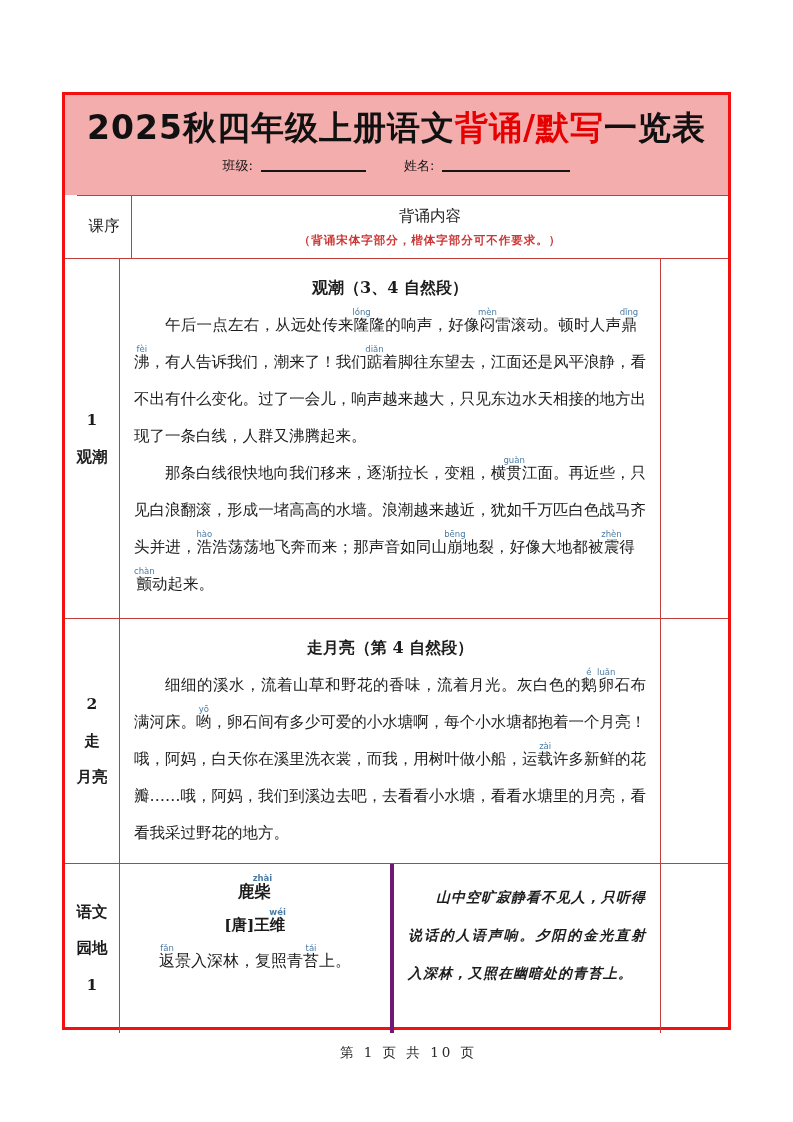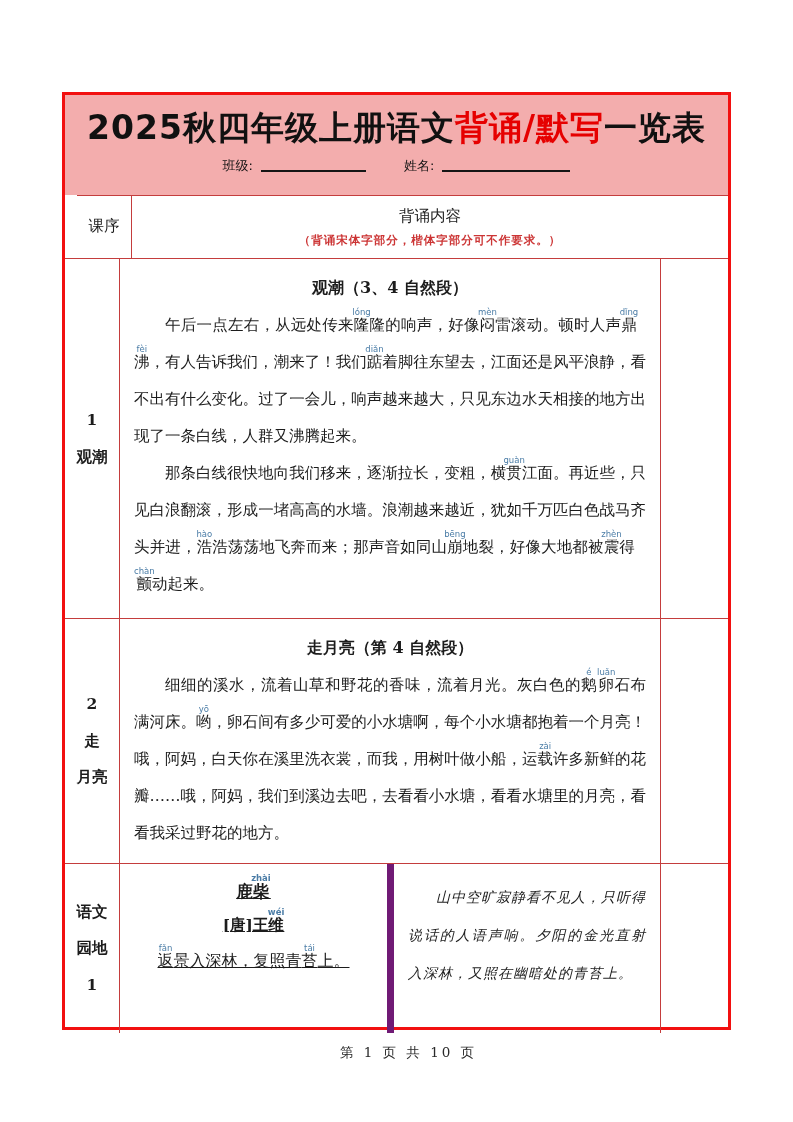--- a/index.html
+++ b/index.html
@@ -49,26 +49,26 @@
   .r2{height:245px;}
   .r3{height:170px;}
   
   .content{padding:14px 14px 0 14px;}
   .sec-title{text-align:center;font-weight:bold;font-size:16px;line-height:30px;margin-bottom:4px;}
   .content p{margin:0;text-indent:2em;text-align:justify;font-size:15.5px;line-height:37px;}
   ruby{ruby-align:center;}
   rt{font-size:8.5px;color:#4a7ca6;font-family:"DejaVu Sans","Liberation Sans",sans-serif;letter-spacing:0;}
   
   .r3 .c2{display:flex;}
-  .poem-cell{width:274px;box-sizing:border-box;border-right:7px solid #701a75;
-             text-align:center;padding-top:10px;text-decoration:underline;}
+  .poem-cell{width:274px;box-sizing:border-box;border-right:4px solid #701a75;
+             text-align:center;padding-top:10px;}
   .poem-title{font-weight:bold;font-size:16.5px;line-height:32px;}
   .poem-author{font-weight:bold;font-size:15.5px;line-height:34px;}
   .poem-line{font-size:16px;line-height:38px;}
-  .explain-cell{flex:1;box-sizing:border-box;padding:14px 14px 0 14px;}
+  .explain-cell{flex:1;box-sizing:border-box;padding:14px 14px 0 14px;font-weight:bold;}
   .explain-cell p{margin:0;text-indent:2em;text-align:justify;
                   font-style:italic;font-size:14px;line-height:38px;letter-spacing:1px;}
   
   .footer{
     position:absolute;left:0;right:0;top:1044px;text-align:center;
     font-size:13.5px;letter-spacing:3px;color:#2a2a2a;
   }
 </style>
 </head>
 <body>

